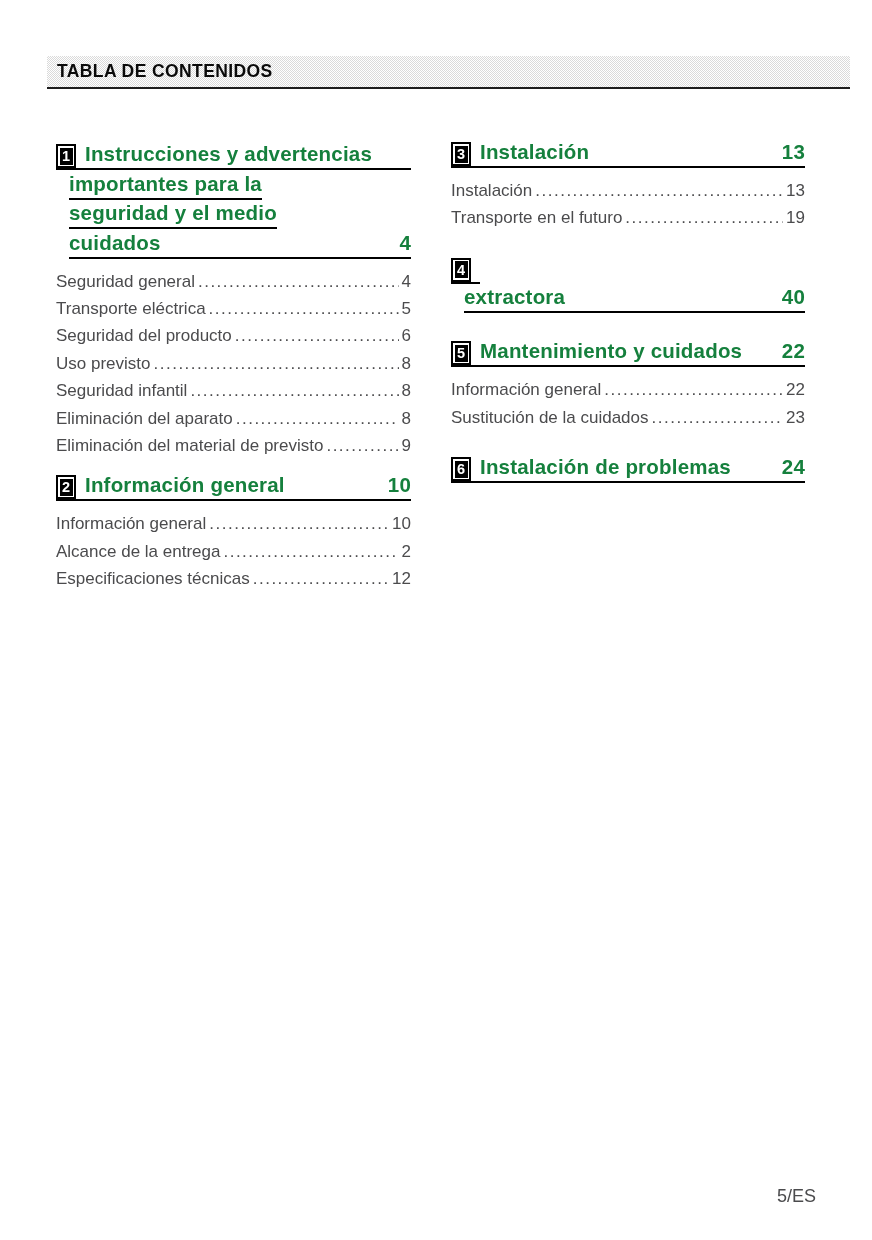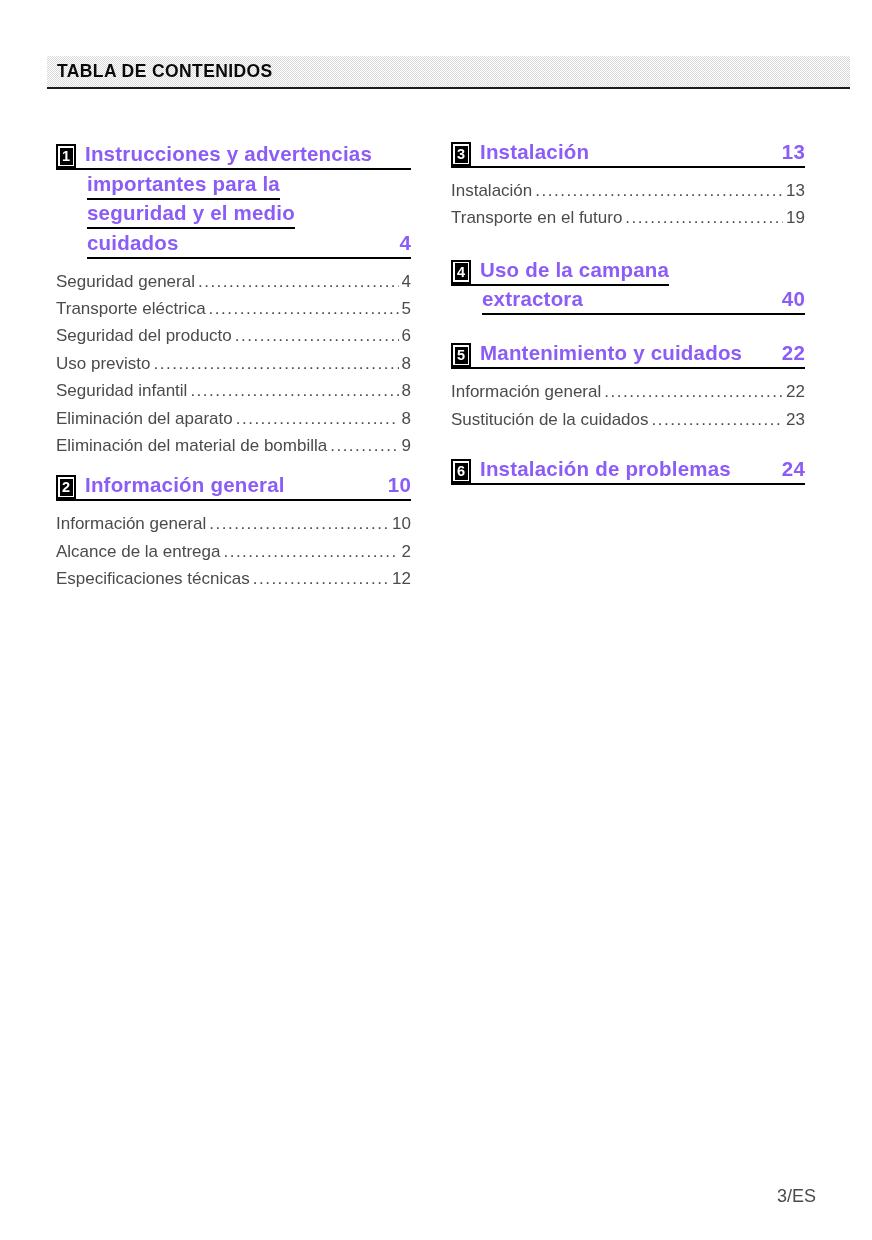--- a/index.html
+++ b/index.html
@@ -39,23 +39,23 @@
 
   
   .hrow { margin-bottom:1.5px; }
   .hline {
     display:flex; align-items:flex-end;
     border-bottom:2.5px solid #000;
     padding-bottom:2px; min-height:25.5px;
     box-sizing:border-box;
   }
   .hline.fit { display:inline-flex; }
-  .indent { margin-left:31px; }
+  .indent { margin-left:13px; }
   .htext, .hpage {
-    font-size:20.5px; font-weight:700; color:#8b5cf6;
+    font-size:20.5px; font-weight:700; color:#15803d;
     line-height:24px; letter-spacing:0.2px; white-space:nowrap;
   }
   .hspacer { flex:1 1 auto; }
   .badge-outer {
     display:inline-flex; flex:0 0 auto;
     border:2px solid #000; background:#fff;
     padding:1.5px; margin-right:9px; margin-bottom:-2px;
   }
   .badge-inner {
     width:13px; height:17px; background:#000; color:#fff;
@@ -145,21 +145,21 @@
           <span class="entry-label">Seguridad infantil</span>
           <span class="leader"></span>
           <span class="entry-page">8</span>
         </div>
         <div class="entry">
           <span class="entry-label">Eliminación del aparato</span>
           <span class="leader"></span>
           <span class="entry-page">8</span>
         </div>
         <div class="entry">
-          <span class="entry-label">Eliminación del material de bombilla</span>
+          <span class="entry-label">Eliminación del material de previsto</span>
           <span class="leader"></span>
           <span class="entry-page">9</span>
         </div>
       </div>
     </section>
 
     <section class="section mt-left2">
       <div class="hrow">
         <div class="hline">
           <span class="badge-outer">
@@ -217,21 +217,20 @@
         </div>
       </div>
     </section>
 
     <section class="section mt-right">
       <div class="hrow">
         <div class="hline fit">
           <span class="badge-outer">
               <span class="badge-inner">4</span>
             </span>
-          <span class="htext">Uso de la campana</span>
         </div>
       </div>
       <div class="hrow">
         <div class="hline indent">
           <span class="htext">extractora</span>
           <span class="hspacer"></span>
           <span class="hpage">40</span>
         </div>
       </div>
     </section>
@@ -270,16 +269,16 @@
           <span class="htext">Instalación de problemas</span>
           <span class="hspacer"></span>
           <span class="hpage">24</span>
         </div>
       </div>
     </section>
 
   </div>
 
   <div class="footer">
-    <span>3/ES</span>
+    <span>5/ES</span>
   </div>
 
 </div>
 
 </body></html>

